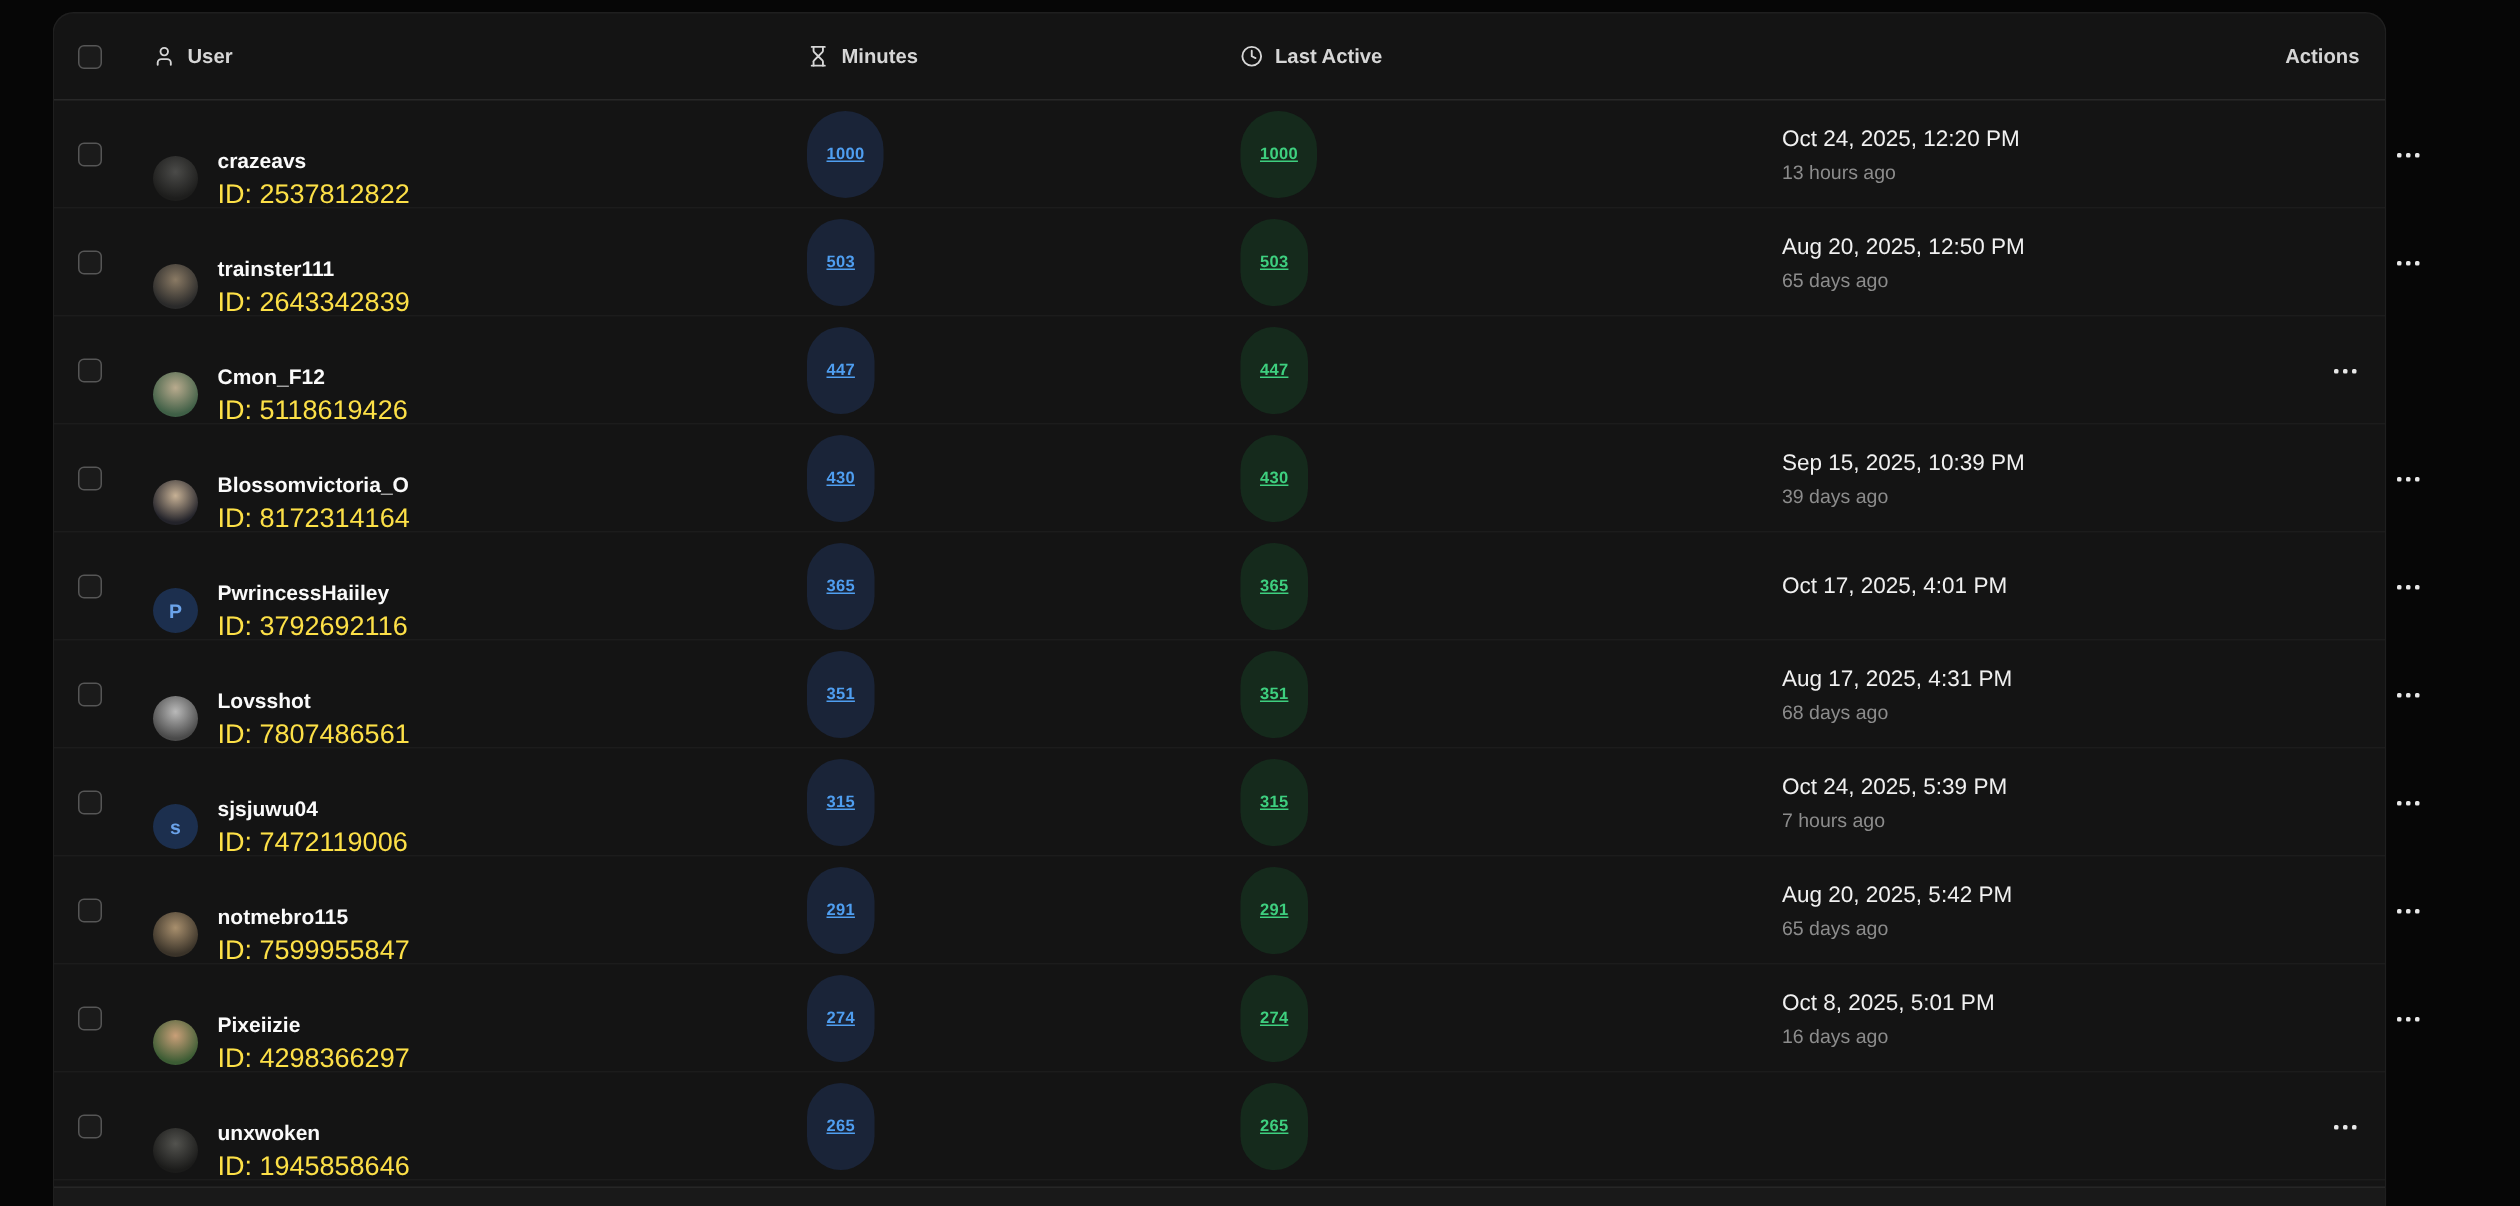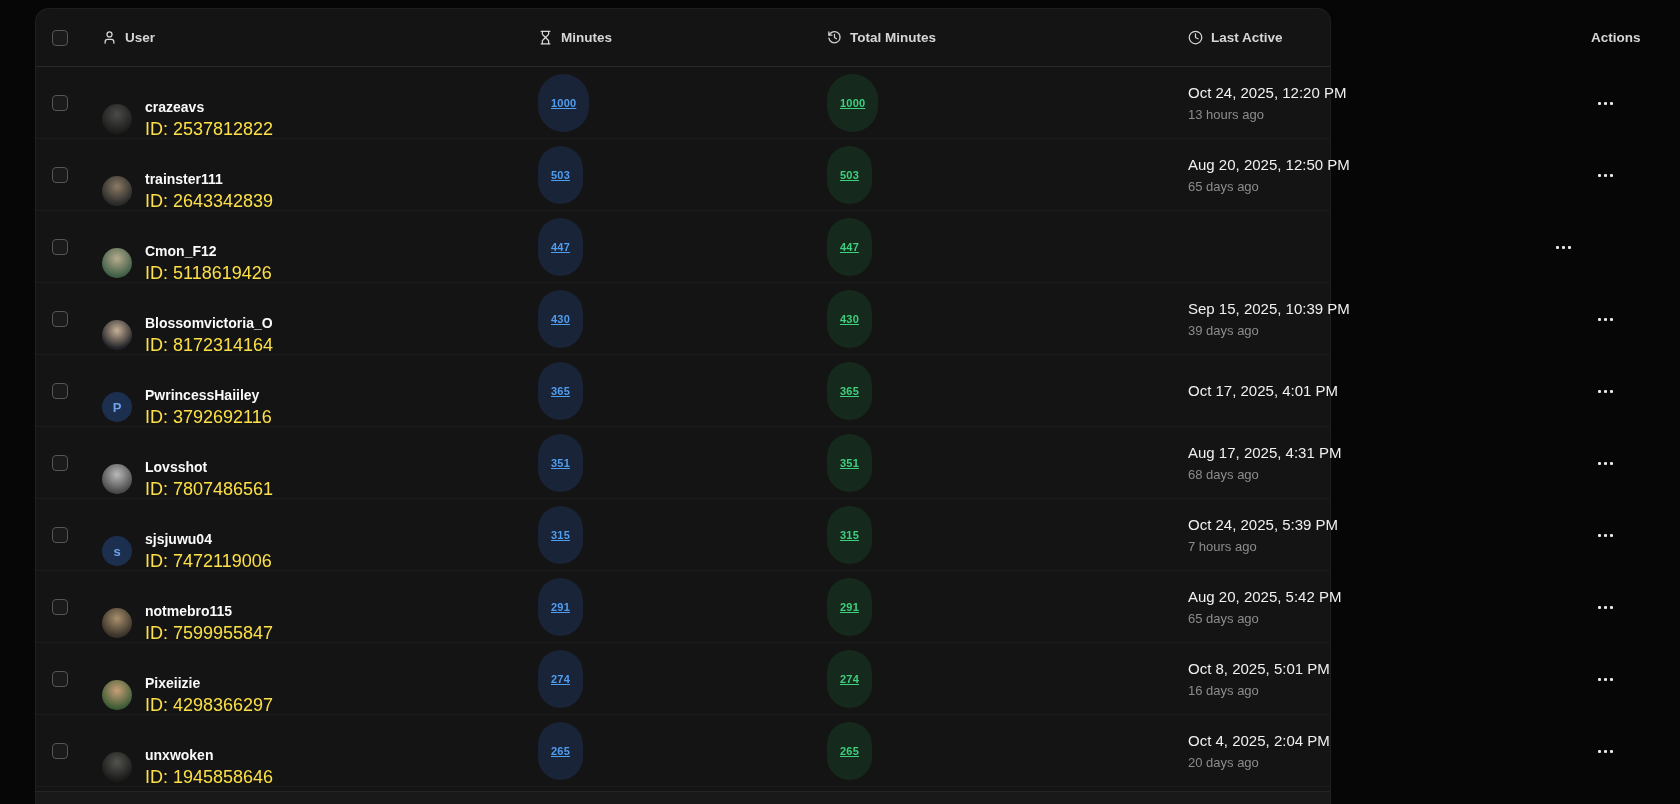--- a/index.html
+++ b/index.html
@@ -1,20 +1,20 @@
 <!DOCTYPE html>
 <html><head>
 <meta charset="utf-8">
 <style>
   * { margin:0; padding:0; box-sizing:border-box; }
   html,body { width:1680px; height:804px; background:#060606; overflow:hidden;
     font-family:"Liberation Sans","DejaVu Sans",sans-serif; }
 
   .card {
-    position:absolute; left:35px; top:8px; width:1296px; height:796px;
+    position:absolute; left:35px; top:8px; width:1556px; height:796px;
     background:#141414; border-radius:14px 14px 0 0;
     border:1px solid #1f1f1f; border-bottom:none;
   }
 
   .grid-row {
     display:grid;
     grid-template-columns:66px 436px 289px 361px 403px 1fr;
     align-items:center;
   }
 
@@ -88,28 +88,20 @@
       <svg viewBox="0 0 24 24">
         <path d="M5 22h14"></path>
           <path d="M5 2h14"></path>
         <path d="M17 22v-4.172a2 2 0 0 0-.586-1.414L12 12l-4.414 4.414A2 2 0 0 0 7 18.828V22"></path>
         <path d="M7 2v4.172a2 2 0 0 0 .586 1.414L12 12l4.414-4.414A2 2 0 0 0 17 6.172V2"></path>
       </svg>
       <span>Minutes</span>
     </div>
     <div class="th">
       <svg viewBox="0 0 24 24">
-        <path d="M3 3v5h5"></path>
-          <path d="M3.05 13a9 9 0 1 0 2.13-7.36L3 8"></path>
-          <path d="M12 7v5l3 2"></path>
-      </svg>
-      <span>Total Minutes</span>
-    </div>
-    <div class="th">
-      <svg viewBox="0 0 24 24">
         <circle cx="12" cy="12" r="10"></circle>
           <path d="M12 6v6l4 2"></path>
       </svg>
       <span>Last Active</span>
     </div>
     <div class="th th-actions">
       <span>Actions</span>
     </div>
   </div>
 
@@ -389,24 +381,20 @@
         <span class="username">unxwoken</span>
         <span class="user-id">ID: 1945858646</span>
       </div>
     </div>
     <div>
       <span class="badge badge-blue">265</span>
     </div>
     <div>
       <span class="badge badge-green">265</span>
     </div>
-    <div>
-      <div class="la-date">Oct 4, 2025, 2:04 PM</div>
-      <div class="la-rel">20 days ago</div>
-    </div>
     <div class="actions-cell">
       <button class="dots-btn">
         <i></i>
             <i></i>
             <i></i>
       </button>
     </div>
   </div>
 </div>
 

